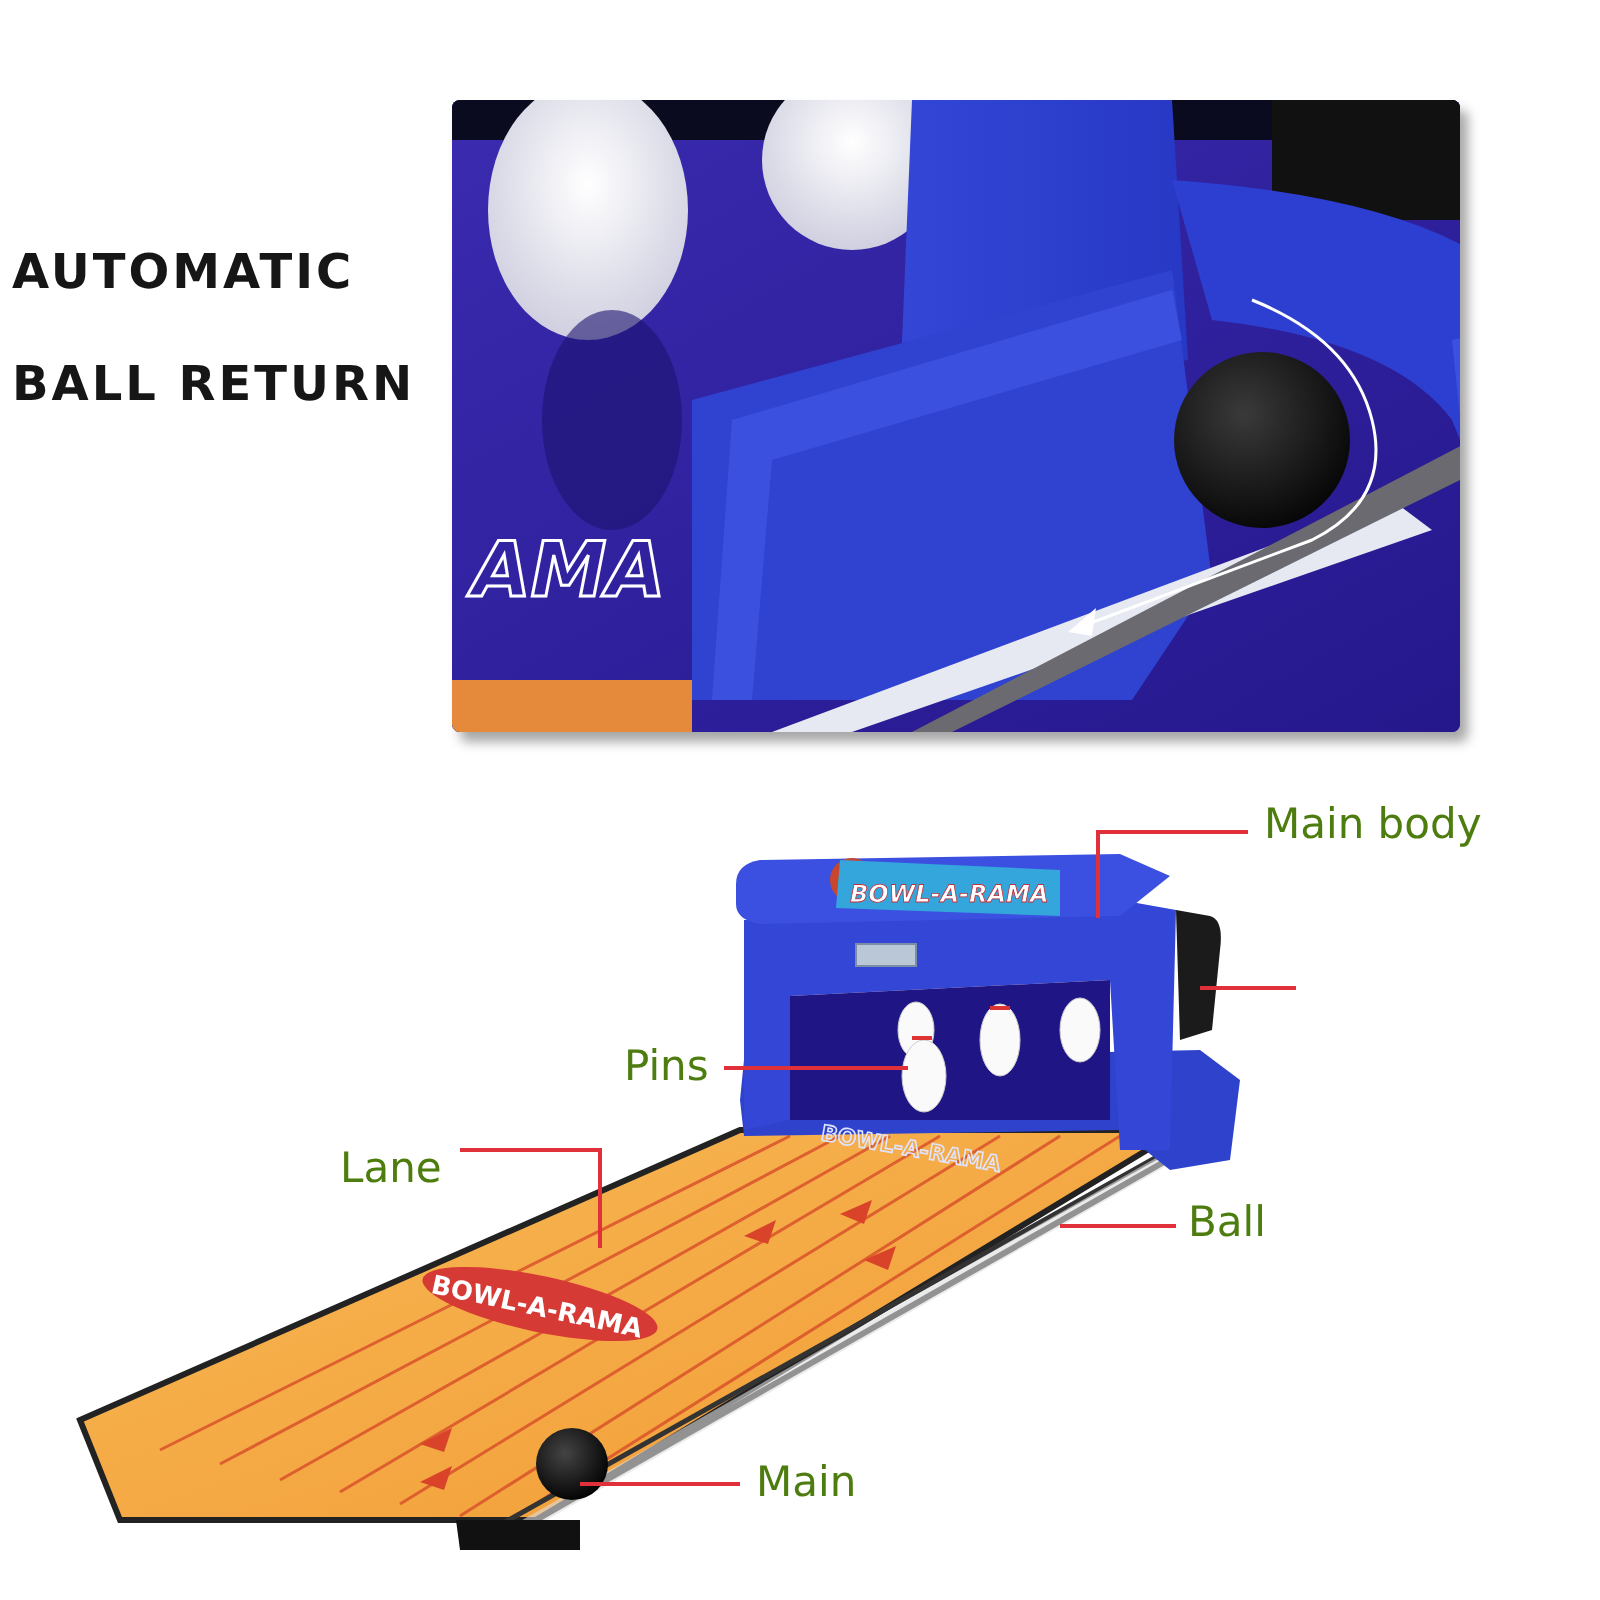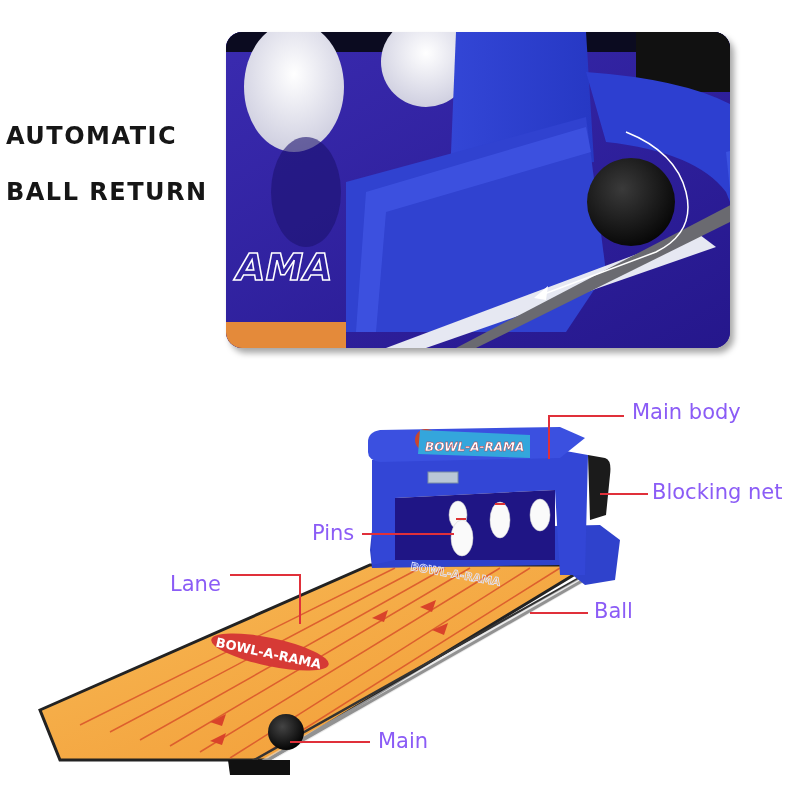--- a/index.html
+++ b/index.html
@@ -2,25 +2,25 @@
 <html><head>
 <meta charset="utf-8">
 <style>
   html,body{margin:0;padding:0;}
   body{width:800px;height:800px;position:relative;overflow:hidden;background:#ffffff;font-family:"DejaVu Sans",sans-serif;}
   .bg-fade{position:absolute;left:0;right:0;bottom:0;height:180px;
     background:radial-gradient(ellipse 700px 160px at 820px 820px,#3fb3e3 0%,#7fcdee 45%,rgba(255,255,255,0) 80%);}
   .headline{position:absolute;left:6px;font-family:"DejaVu Sans",sans-serif;font-weight:bold;font-size:24px;letter-spacing:1.5px;color:#161616;white-space:nowrap;}
   .headline.l1{top:122px;}
   .headline.l2{top:178px;}
-  .photo{position:absolute;left:226px;top:32px;width:504px;height:316px;border-radius:16px;overflow:hidden;
+  .photo{position:absolute;left:226px;top:50px;width:504px;height:316px;border-radius:4px;overflow:hidden;
     box-shadow:4px 5px 6px rgba(0,0,0,0.35);background:#2b1e9a;}
   .photo svg{display:block;}
   .product{position:absolute;left:0;top:380px;width:800px;height:420px;}
-  .label{position:absolute;font-family:"DejaVu Sans",sans-serif;font-size:21px;color:#8b5cf6;white-space:nowrap;}
+  .label{position:absolute;font-family:"DejaVu Sans",sans-serif;font-size:21px;color:#4d7c0f;white-space:nowrap;}
   .leader{position:absolute;background:#e0303a;}
 </style>
 </head>
 <body>
 
 <div class="bg-fade"></div>
 
 <div class="headline l1">AUTOMATIC</div>
 <div class="headline l2">BALL RETURN</div>
 
@@ -154,18 +154,17 @@
   <div class="leader" style="left:548px;top:35px;width:2px;height:44px;"></div>
   <div class="leader" style="left:548px;top:35px;width:76px;height:2px;"></div>
   <div class="leader" style="left:600px;top:113px;width:48px;height:2px;"></div>
   <div class="leader" style="left:362px;top:153px;width:92px;height:2px;"></div>
   <div class="leader" style="left:230px;top:194px;width:70px;height:2px;"></div>
   <div class="leader" style="left:299px;top:194px;width:2px;height:50px;"></div>
   <div class="leader" style="left:530px;top:232px;width:58px;height:2px;"></div>
   <div class="leader" style="left:290px;top:361px;width:80px;height:2px;"></div>
 
   <div class="label" style="left:632px;top:20px;">Main body</div>
-  <div class="label" style="left:652px;top:100px;">Blocking net</div>
   <div class="label" style="left:312px;top:141px;">Pins</div>
   <div class="label" style="left:170px;top:192px;">Lane</div>
   <div class="label" style="left:594px;top:219px;">Ball</div>
   <div class="label" style="left:378px;top:349px;">Main</div>
 </div>
 
 </body></html>

